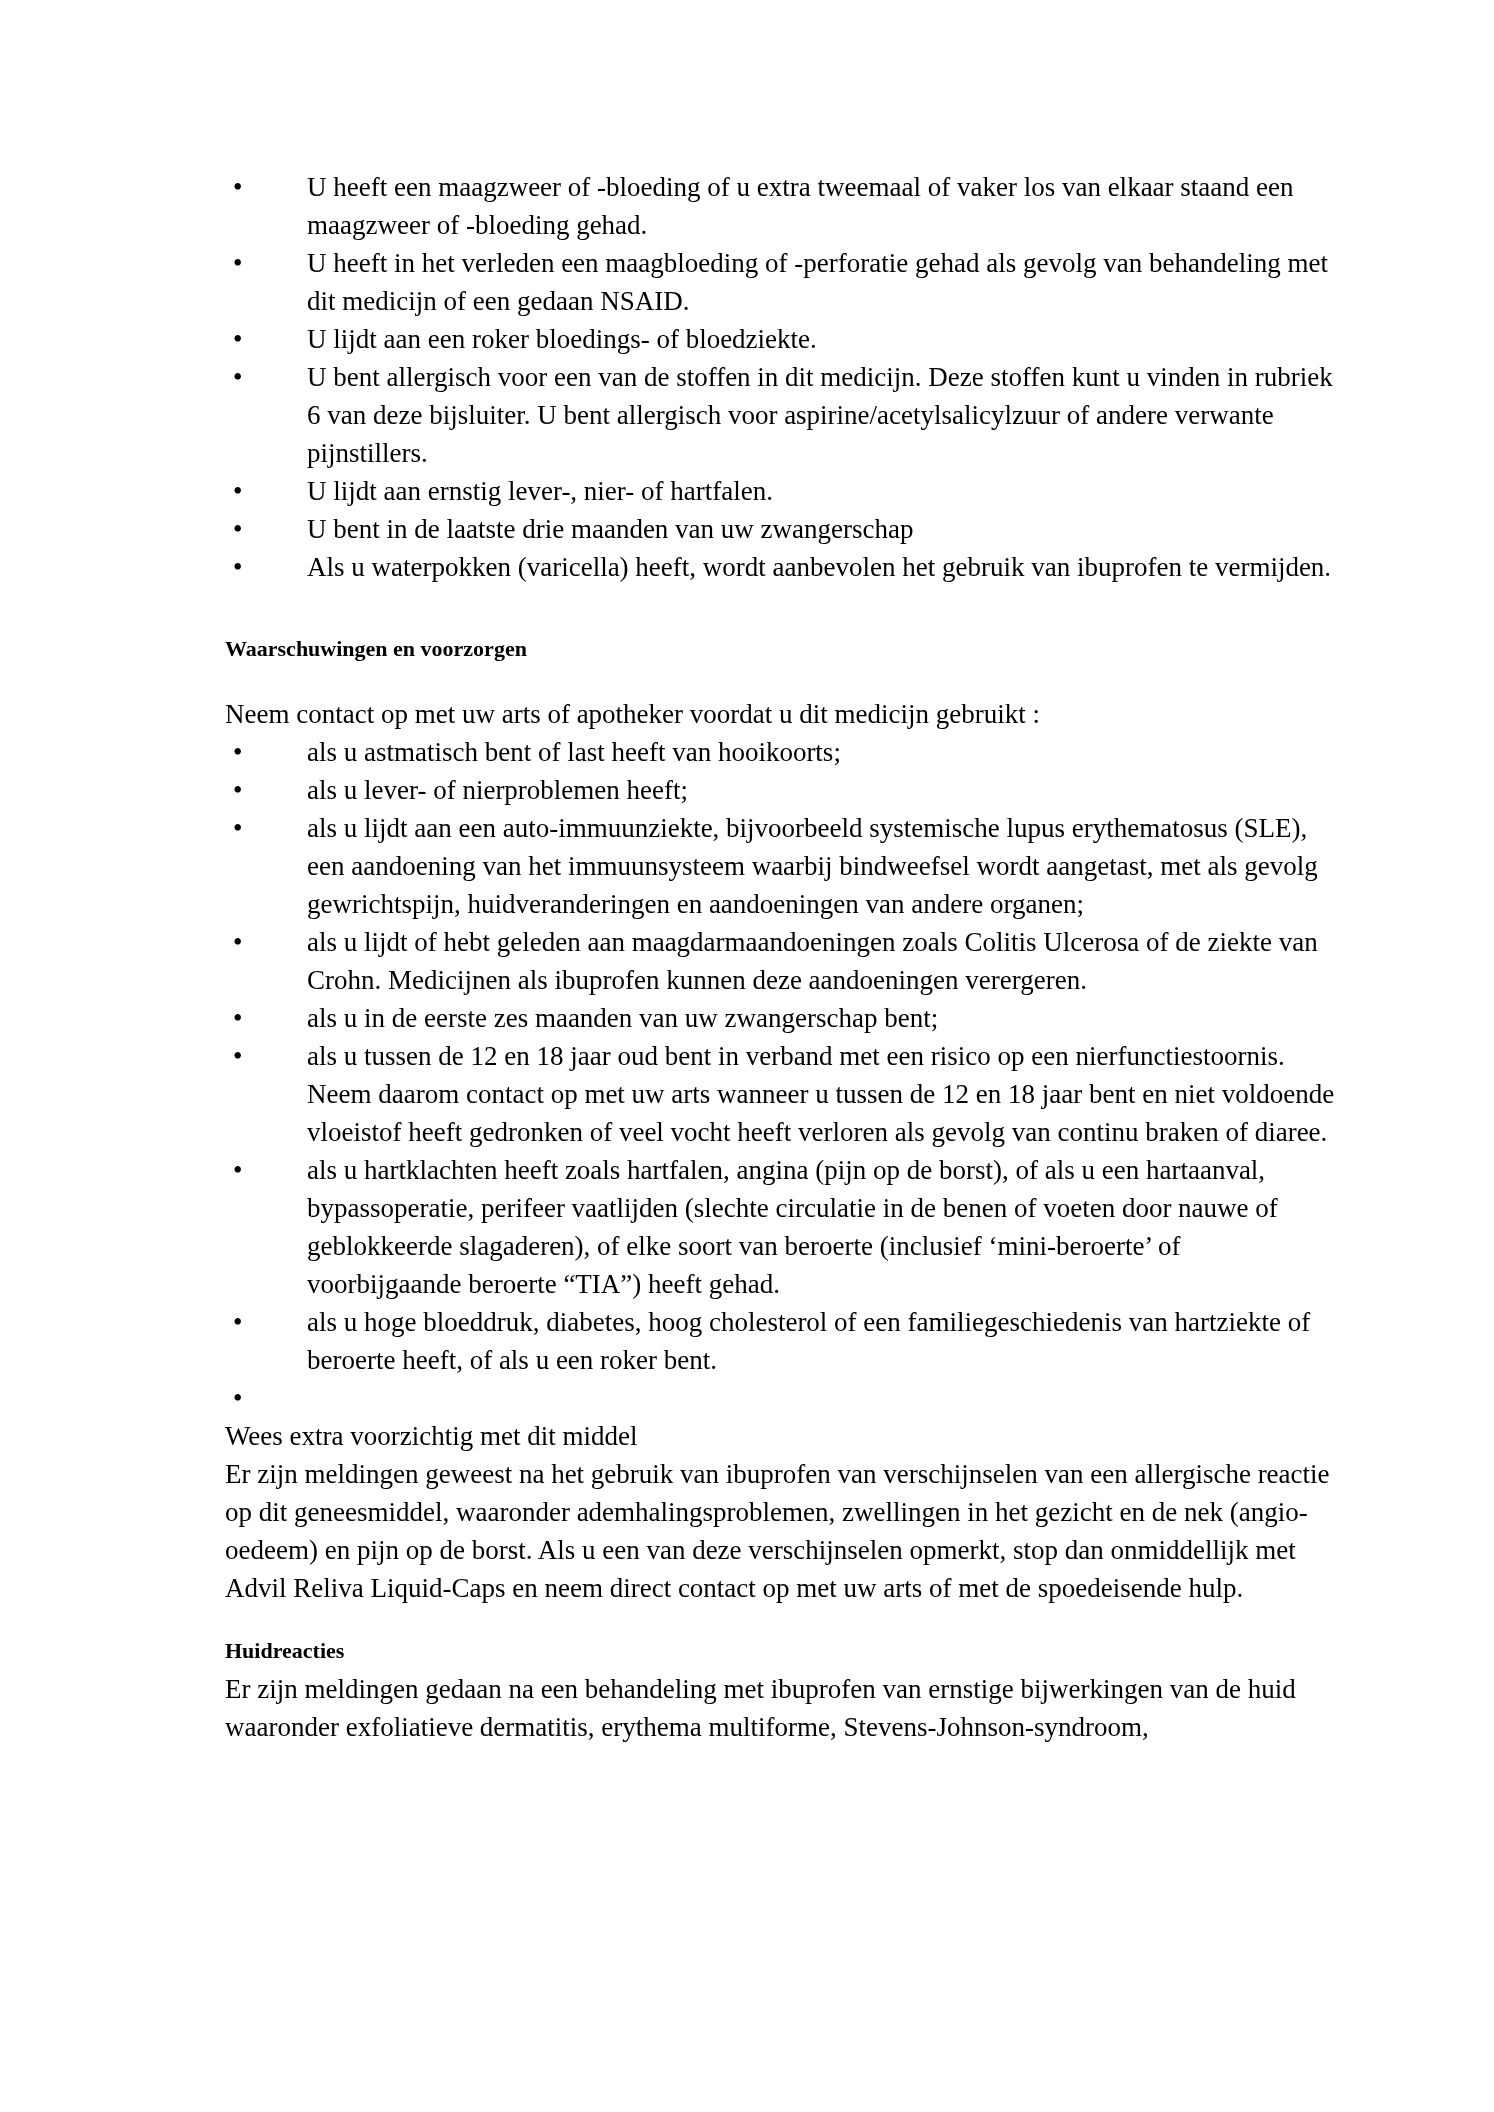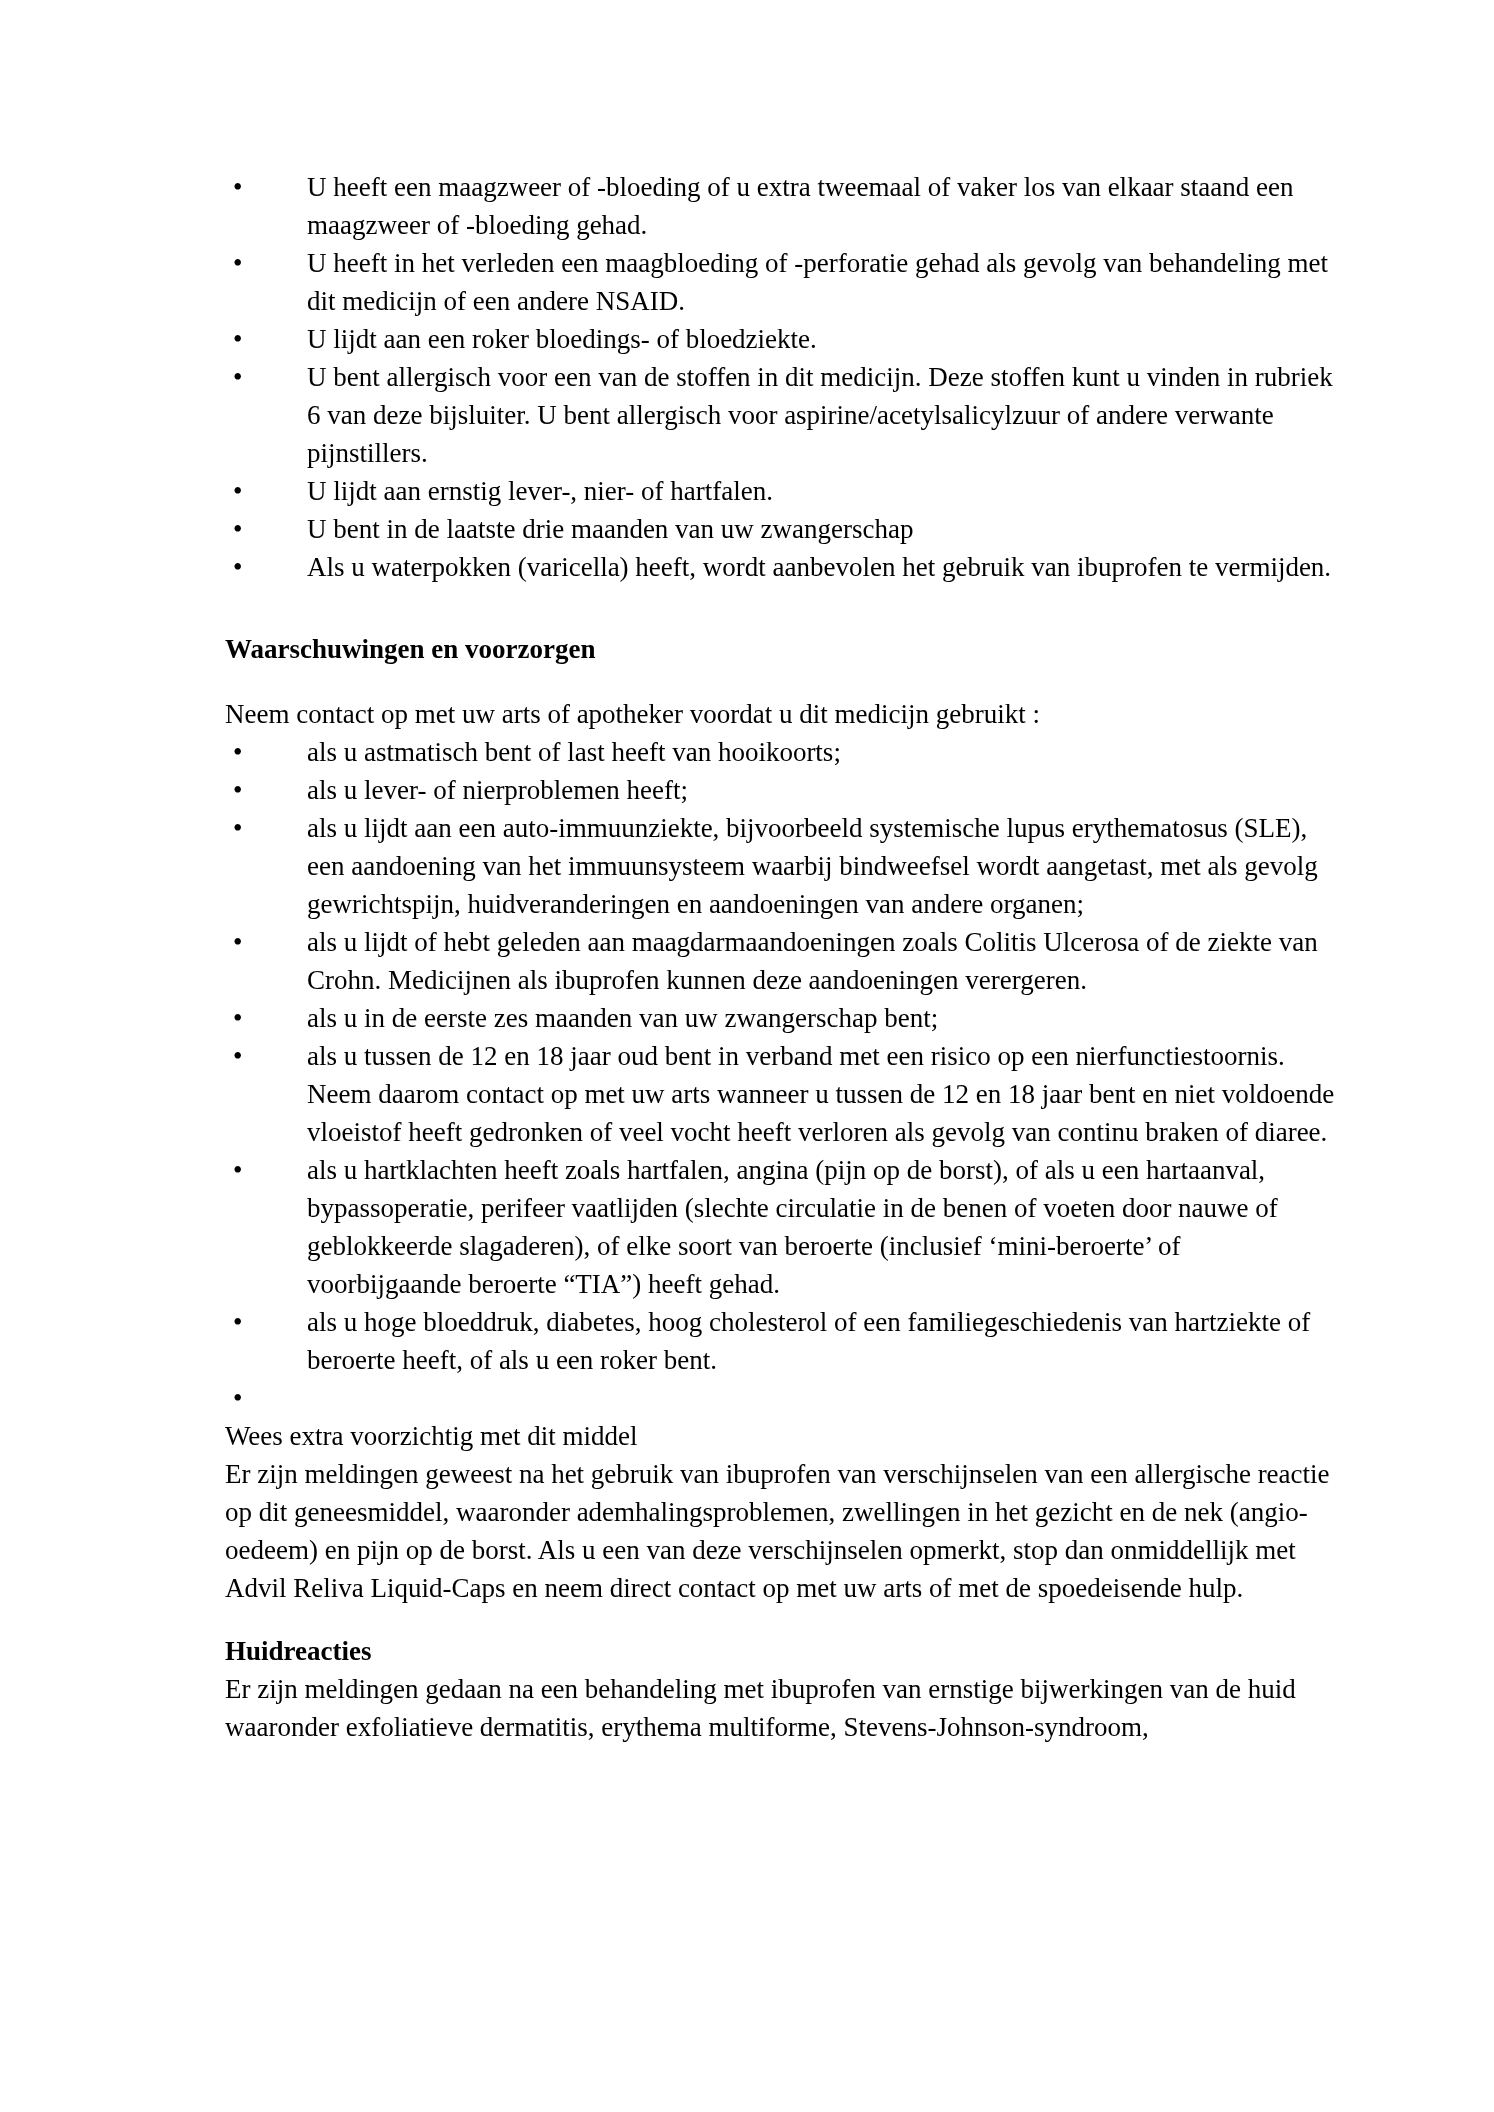--- a/index.html
+++ b/index.html
@@ -27,21 +27,21 @@
     position: relative;
     padding-left: 82px;
   }
   .dot {
     position: absolute;
     left: 8px;
     top: 0;
   }
   .heading {
     font-weight: bold;
-    font-size: 27px;
+    font-size: 22px;
     margin: 0;
   }
   .h-warnings { margin-top: 44px; }
   .h-skin { margin-top: 25px; }
   .para { margin: 0; }
   .p-intro { margin-top: 27px; }
   .p-caution { margin-top: 38px; }
   .p-allergy { }
 </style>
 </head>
@@ -50,21 +50,21 @@
 <div class="page">
   <div class="content">
 
     <div class="list">
       <div class="li">
         <span class="dot">•</span>
         <span class="li-text">U heeft een maagzweer of -bloeding of u extra tweemaal of vaker los van elkaar staand een maagzweer of -bloeding gehad.</span>
       </div>
       <div class="li">
         <span class="dot">•</span>
-        <span class="li-text">U heeft in het verleden een maagbloeding of -perforatie gehad als gevolg van behandeling met dit medicijn of een andere NSAID.</span>
+        <span class="li-text">U heeft in het verleden een maagbloeding of -perforatie gehad als gevolg van behandeling met dit medicijn of een gedaan NSAID.</span>
       </div>
       <div class="li">
         <span class="dot">•</span>
         <span class="li-text">U lijdt aan een roker bloedings- of bloedziekte.</span>
       </div>
       <div class="li">
         <span class="dot">•</span>
         <span class="li-text">U bent allergisch voor een van de stoffen in dit medicijn. Deze stoffen kunt u vinden in rubriek 6 van deze bijsluiter. U bent allergisch voor aspirine/acetylsalicylzuur of andere verwante pijnstillers.</span>
       </div>
       <div class="li">

